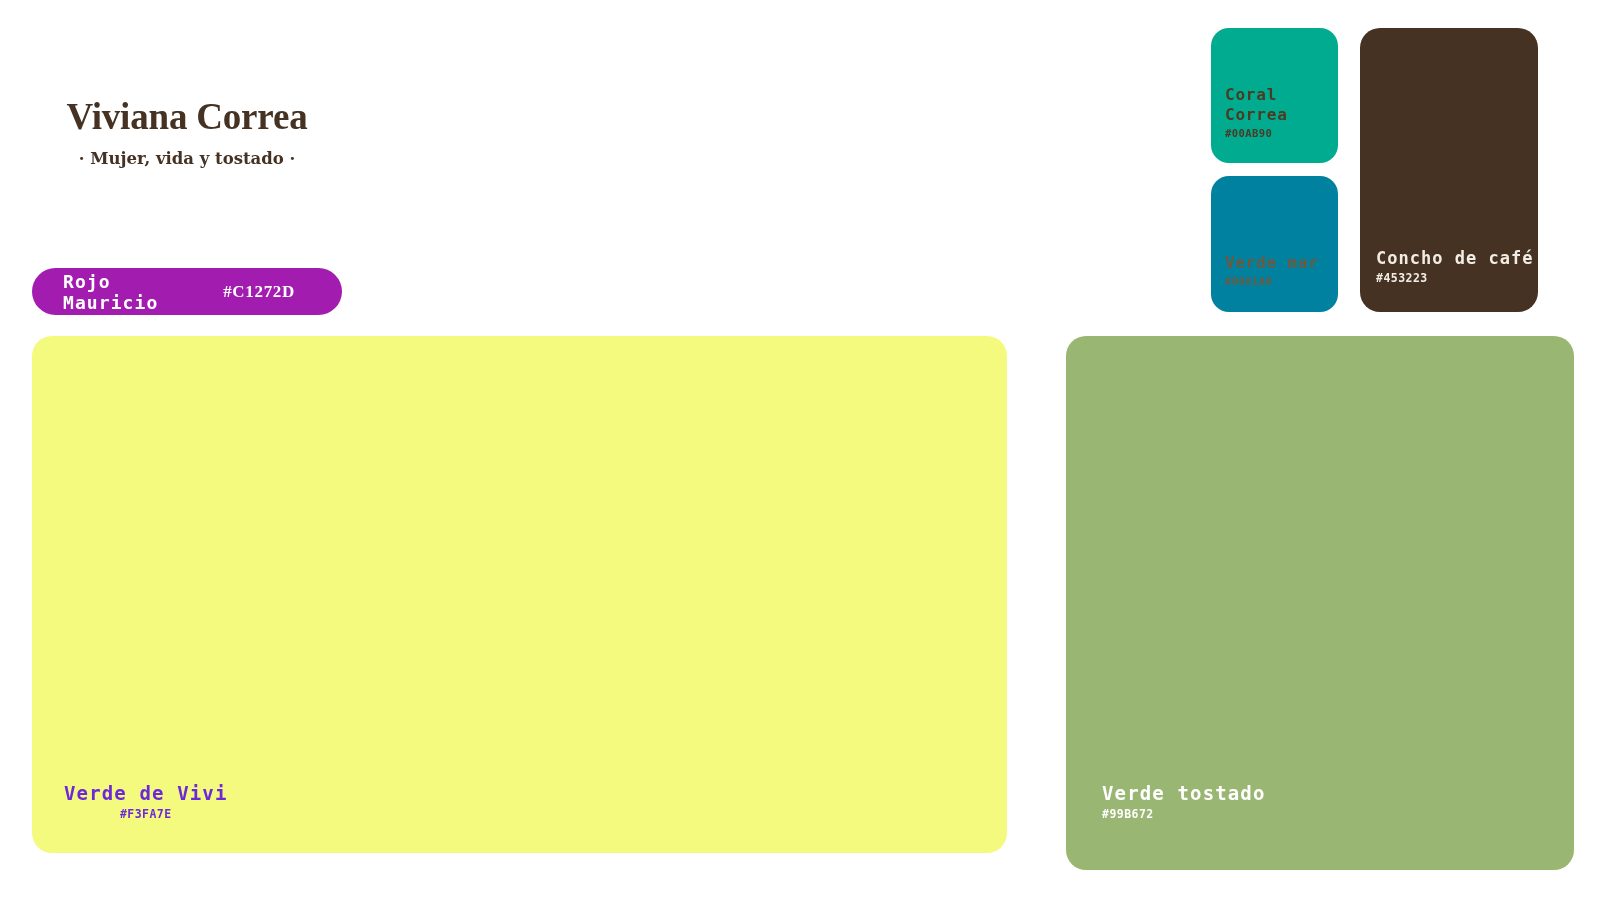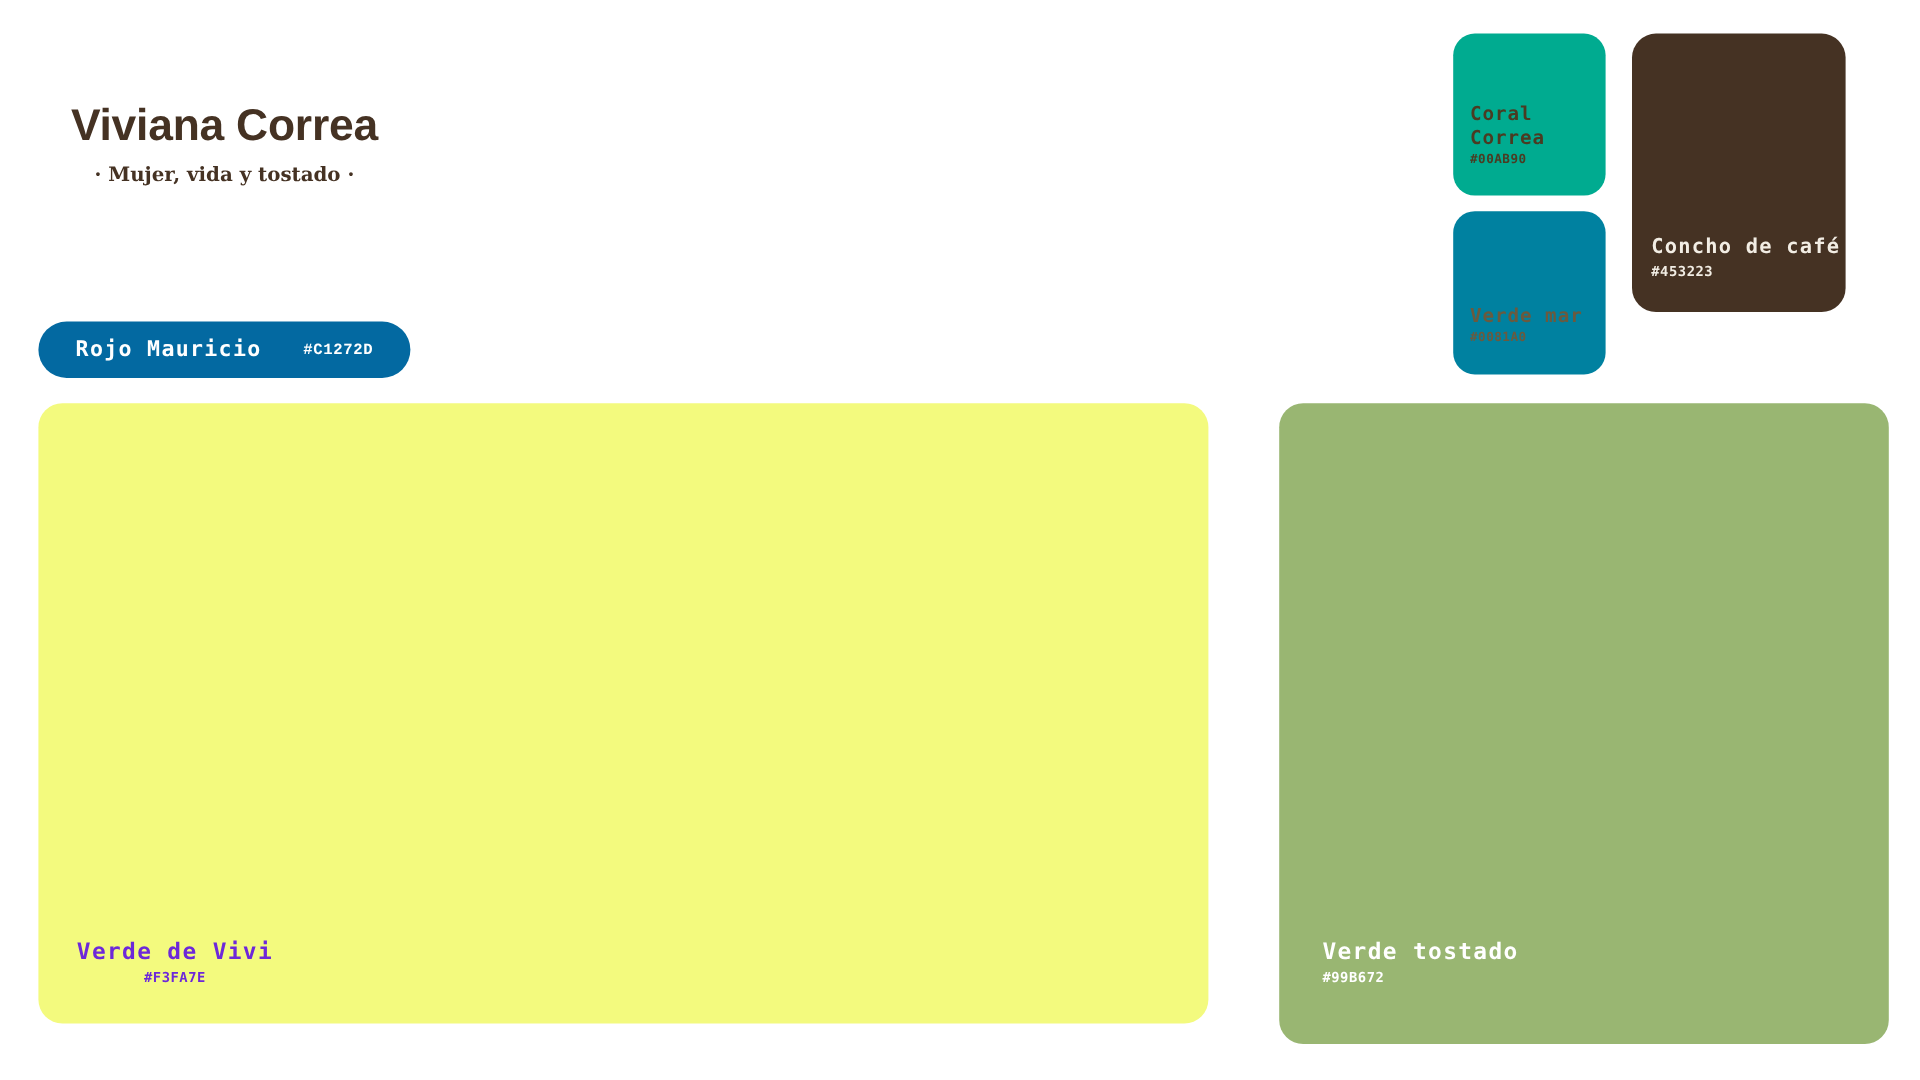--- a/index.html
+++ b/index.html
@@ -54,27 +54,27 @@
   
   .brand {
     position: absolute;
     left: 32px;
     top: 86px;
     width: 310px;
     text-align: center;
     user-select: none;
   }
   .brand-title {
-    font-family: Liberation Sans, sans-serif;
+    font-family: Liberation Serif, serif;
     font-weight: 700;
     font-size: 37px;
     line-height: 1.05;
     letter-spacing: -0.005em;
     color: #453223;
-    margin: 0;
+    margin: 12px;
     white-space: nowrap;
   }
   .brand-tagline {
     font-family: "DejaVu Serif", serif;
     font-weight: 700;
     font-size: 16.5px;
     line-height: 1.2;
     color: #453223;
     margin: 11px 0 0 0;
     white-space: nowrap;
@@ -95,25 +95,25 @@
     box-sizing: border-box;
   }
   .pill .sw-name {
     font-family: "DejaVu Sans Mono", monospace;
     font-size: 18px;
     font-weight: 700;
     letter-spacing: 0.06em;
     margin: 0;
   }
   .pill .sw-hex {
-    font-family: Liberation Mono, monospace;
-    font-size: 13px;
+    font-family: Liberation Serif, serif;
+    font-size: 17px;
     font-weight: 700;
     letter-spacing: 0.04em;
-    margin: 0;
+    margin: 16px;
   }
 
   
   #card-gris {
     left: 363px;  top: 28px;  width: 826px;  height: 284px;
   }
   #card-coral {
     left: 1211px; top: 28px;  width: 127px;  height: 135px;
     border-radius: 18px;
   }
@@ -123,21 +123,21 @@
 
   #card-verdemar {
     left: 1211px; top: 176px; width: 127px;  height: 136px;
     border-radius: 18px;
   }
   #card-verdemar .meta { left: 14px; bottom: 24px; }
   #card-verdemar .sw-name { font-size: 16px; letter-spacing: 0.05em; }
   #card-verdemar .sw-hex  { font-size: 10.5px; }
 
   #card-concho {
-    left: 1360px; top: 28px;  width: 178px;  height: 232px;
+    left: 1360px; top: 28px;  width: 178px;  height: 284px;
   }
   #card-concho .meta { left: 16px; bottom: 26px; }
   #card-concho .sw-name { font-size: 17px; }
   #card-concho .sw-hex  { font-size: 11.5px; }
 
   #card-vivi {
     left: 32px;   top: 336px; width: 975px;  height: 517px;
   }
   #card-vivi .meta { left: 32px; bottom: 31px; }
 
@@ -149,21 +149,21 @@
 </head>
 <body>
 
 <div class="board">
 
   <div class="brand">
     <div class="brand-title">Viviana Correa</div>
     <div class="brand-tagline">· Mujer, vida y tostado ·</div>
   </div>
 
-  <div class="pill" id="card-rojo" style="background-color: #0369a1; color: rgb(255, 255, 255); align-items: center;">
+  <div class="pill" id="card-rojo" style="background-color: #a21caf; color: rgb(255, 255, 255); align-items: center;">
     <div class="sw-name">Rojo Mauricio</div>
     <div class="sw-hex">#C1272D</div>
   </div>
 
 
   <div class="swatch" id="card-coral" style="background-color: rgb(0, 171, 144); color: rgb(74, 59, 34);">
     <div class="meta">
       <div class="sw-name">Coral
 Correa</div>
       <div class="sw-hex">#00AB90</div>

